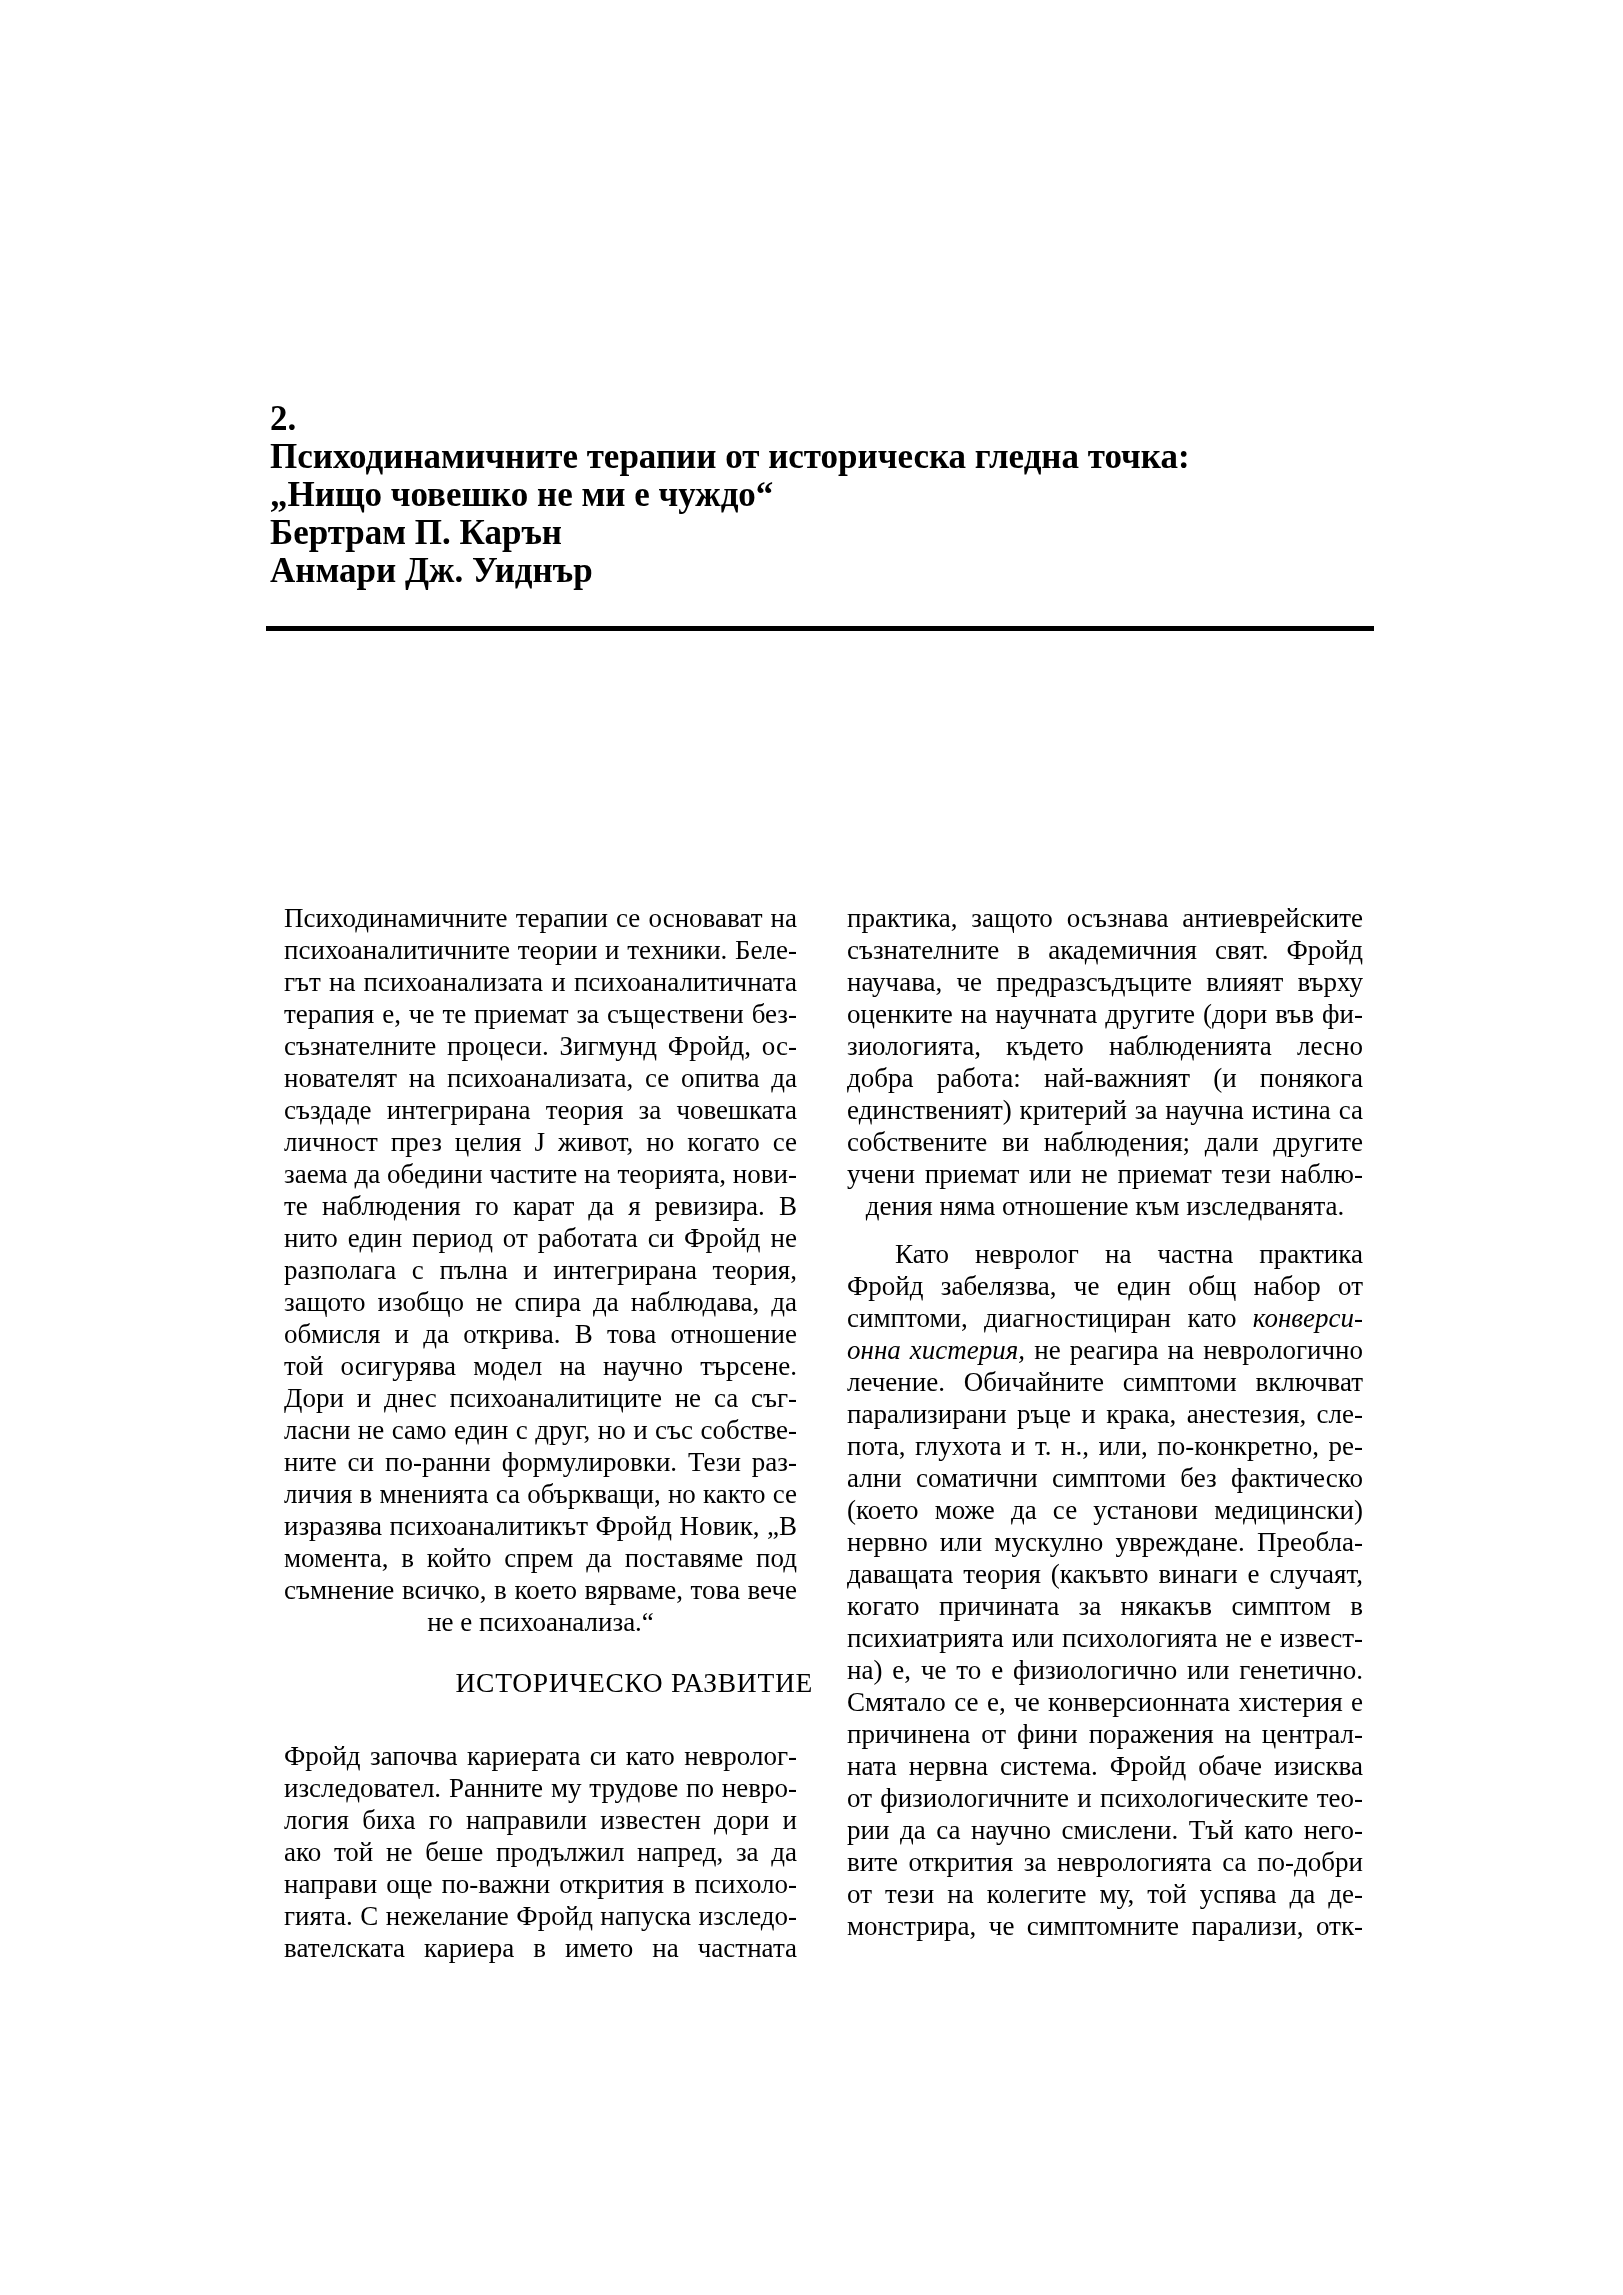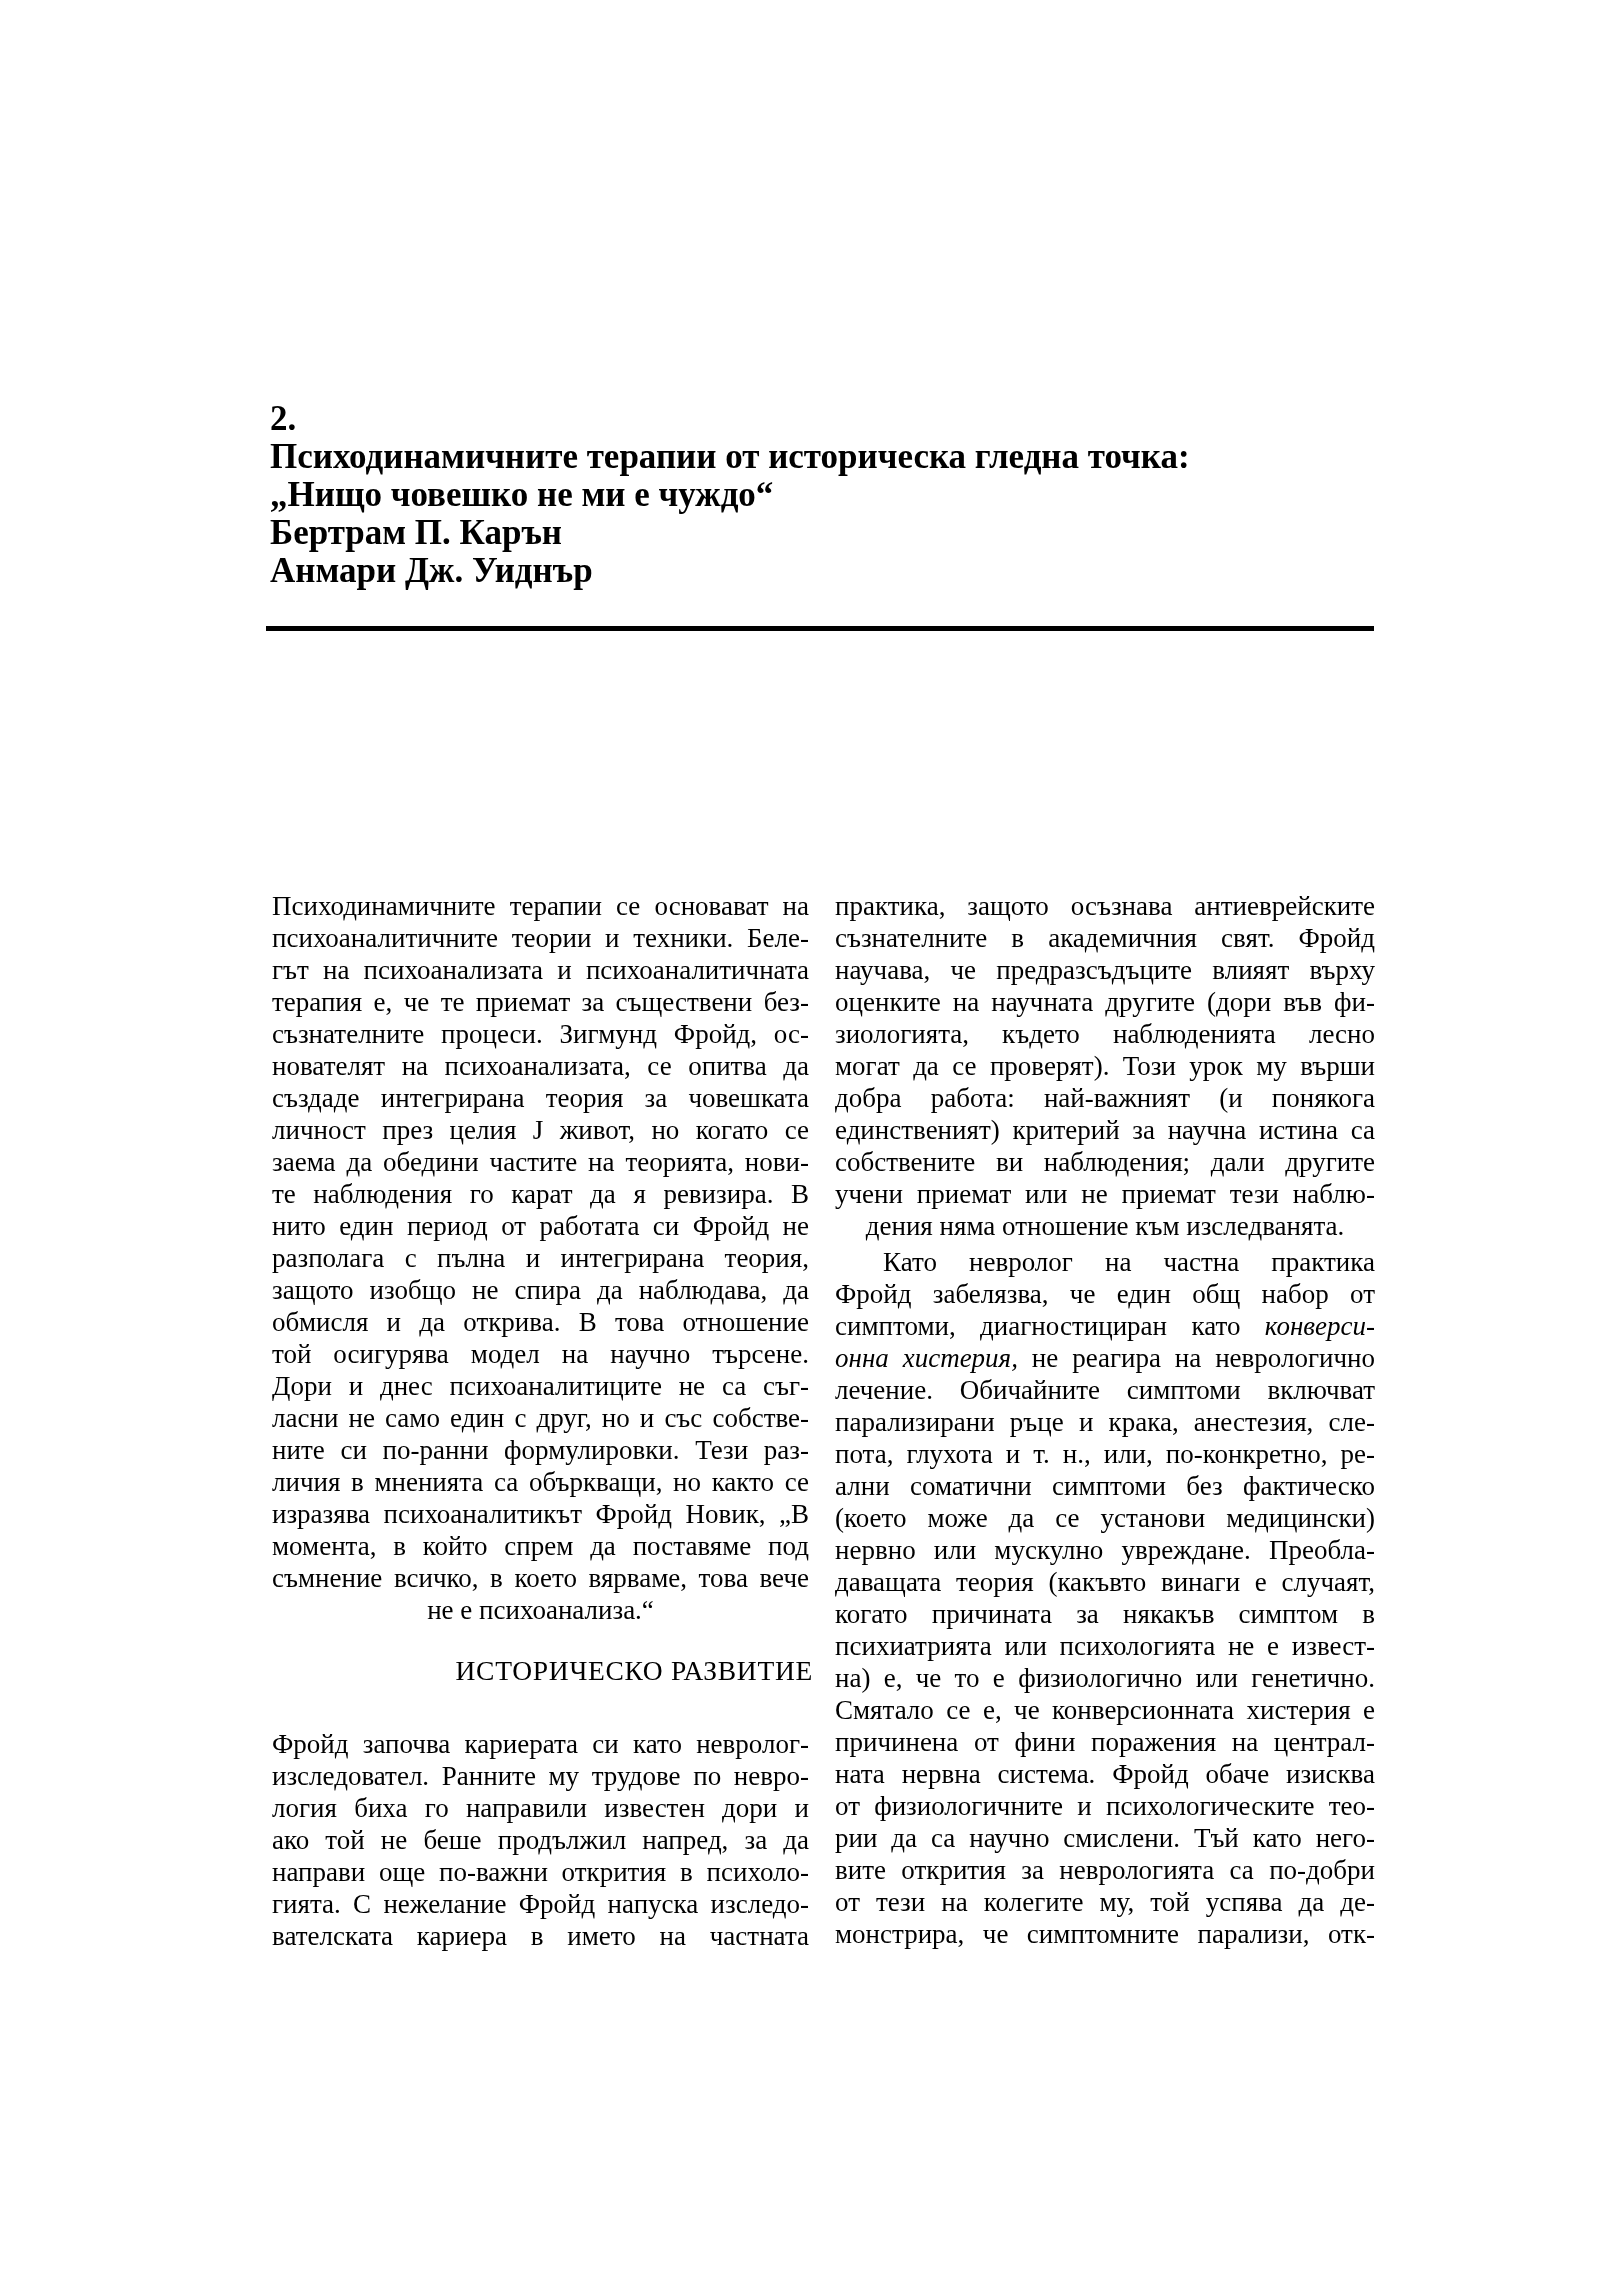--- a/index.html
+++ b/index.html
@@ -35,21 +35,21 @@
     background: #000000;
   }
   .column {
     position: absolute;
     top: 886px;
     font-size: 27px;
     line-height: 32px;
   }
   .column.left  { left: 268px;  width: 545px; }
   .column.right { left: 831px; width: 548px; }
-  .para { margin: 4px; }
+  .para { margin: 16px; }
   .line {
     text-align: justify;
     text-align-last: justify;
     white-space: nowrap;
   }
   .line.align-left {
     text-align: center;
     text-align-last: auto;
   }
   .line.indent { padding-left: 48px; }
@@ -114,21 +114,20 @@
         <div class="line">вателската кариера в името на частната</div>
       </div>
     </div>
   <div class="column right" id="col-right">
       <div class="para">
         <div class="line">практика, защото осъзнава антиеврейските</div>
         <div class="line">съзнателните в академичния свят. Фройд</div>
         <div class="line">научава, че предразсъдъците влияят върху</div>
         <div class="line">оценките на научната другите (дори във фи-</div>
         <div class="line">зиологията, където наблюденията лесно</div>
-        <div class="line">могат да се проверят). Този урок му върши</div>
         <div class="line">добра работа: най-важният (и понякога</div>
         <div class="line">единственият) критерий за научна истина са</div>
         <div class="line">собствените ви наблюдения; дали другите</div>
         <div class="line">учени приемат или не приемат тези наблю-</div>
         <div class="line align-left">дения няма отношение към изследванята.</div>
       </div>
       <div class="para">
         <div class="line indent">Като невролог на частна практика</div>
         <div class="line">Фройд забелязва, че един общ набор от</div>
         <div class="line">симптоми, диагностициран като <em>конверси-</em></div>

